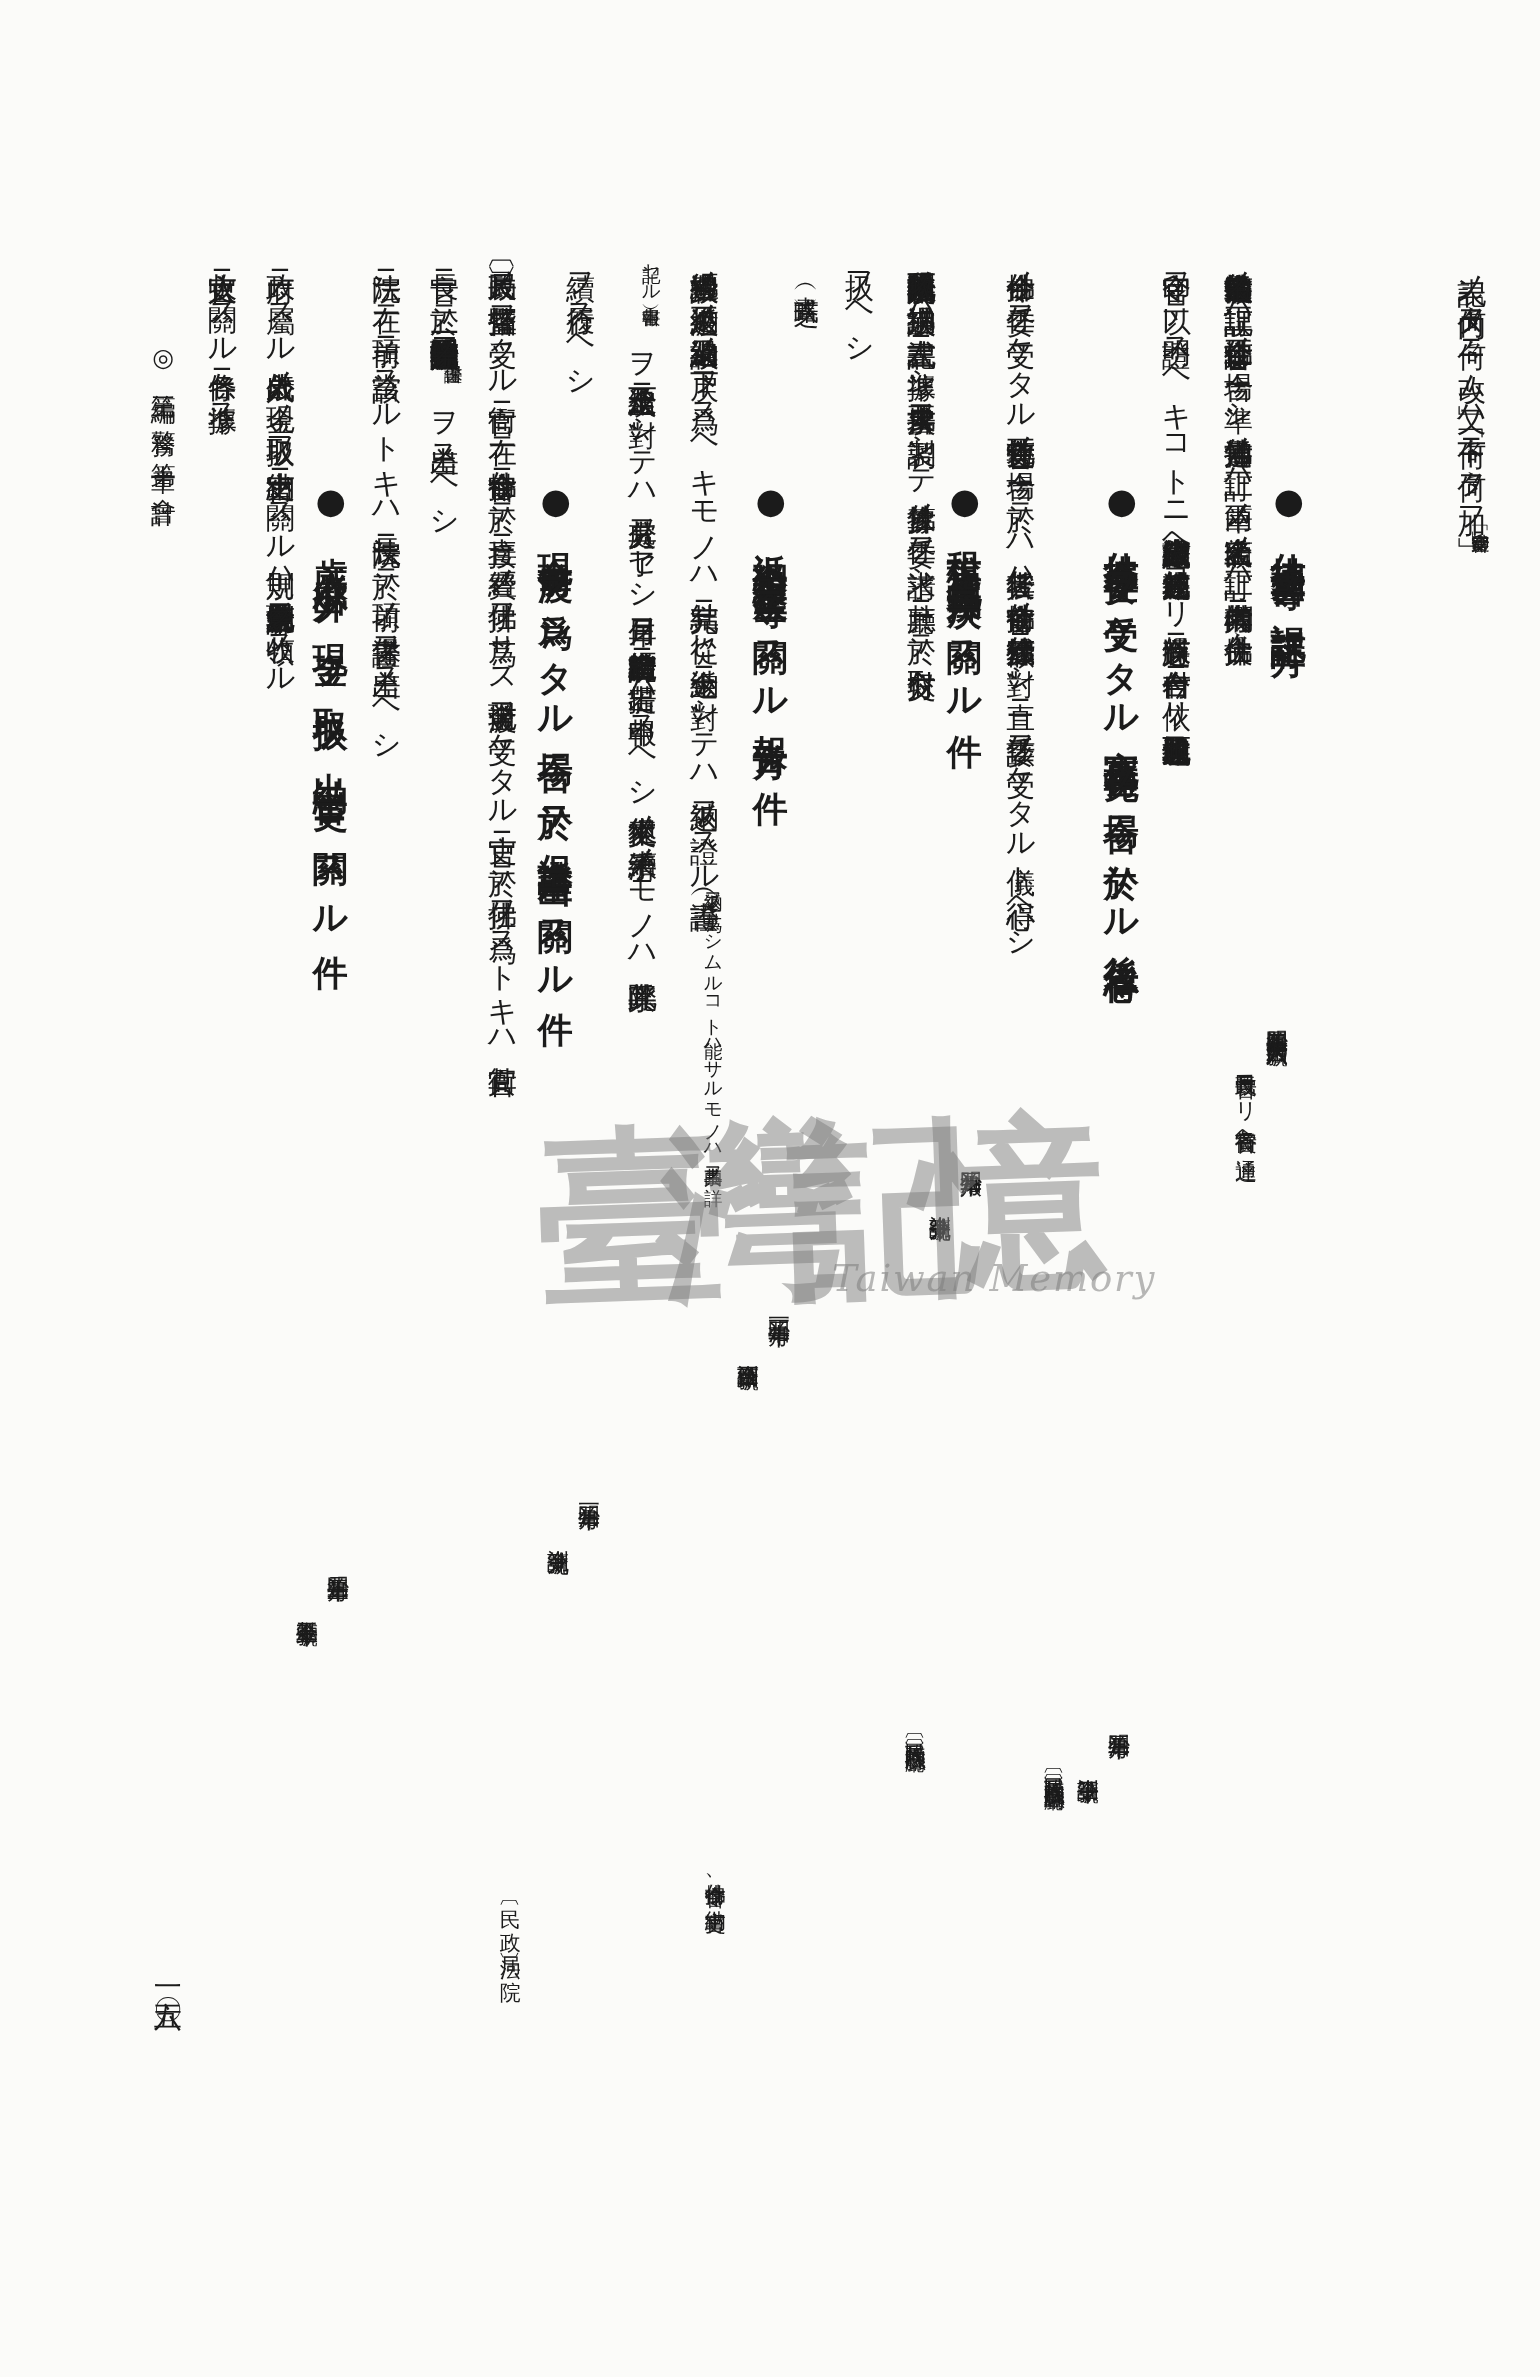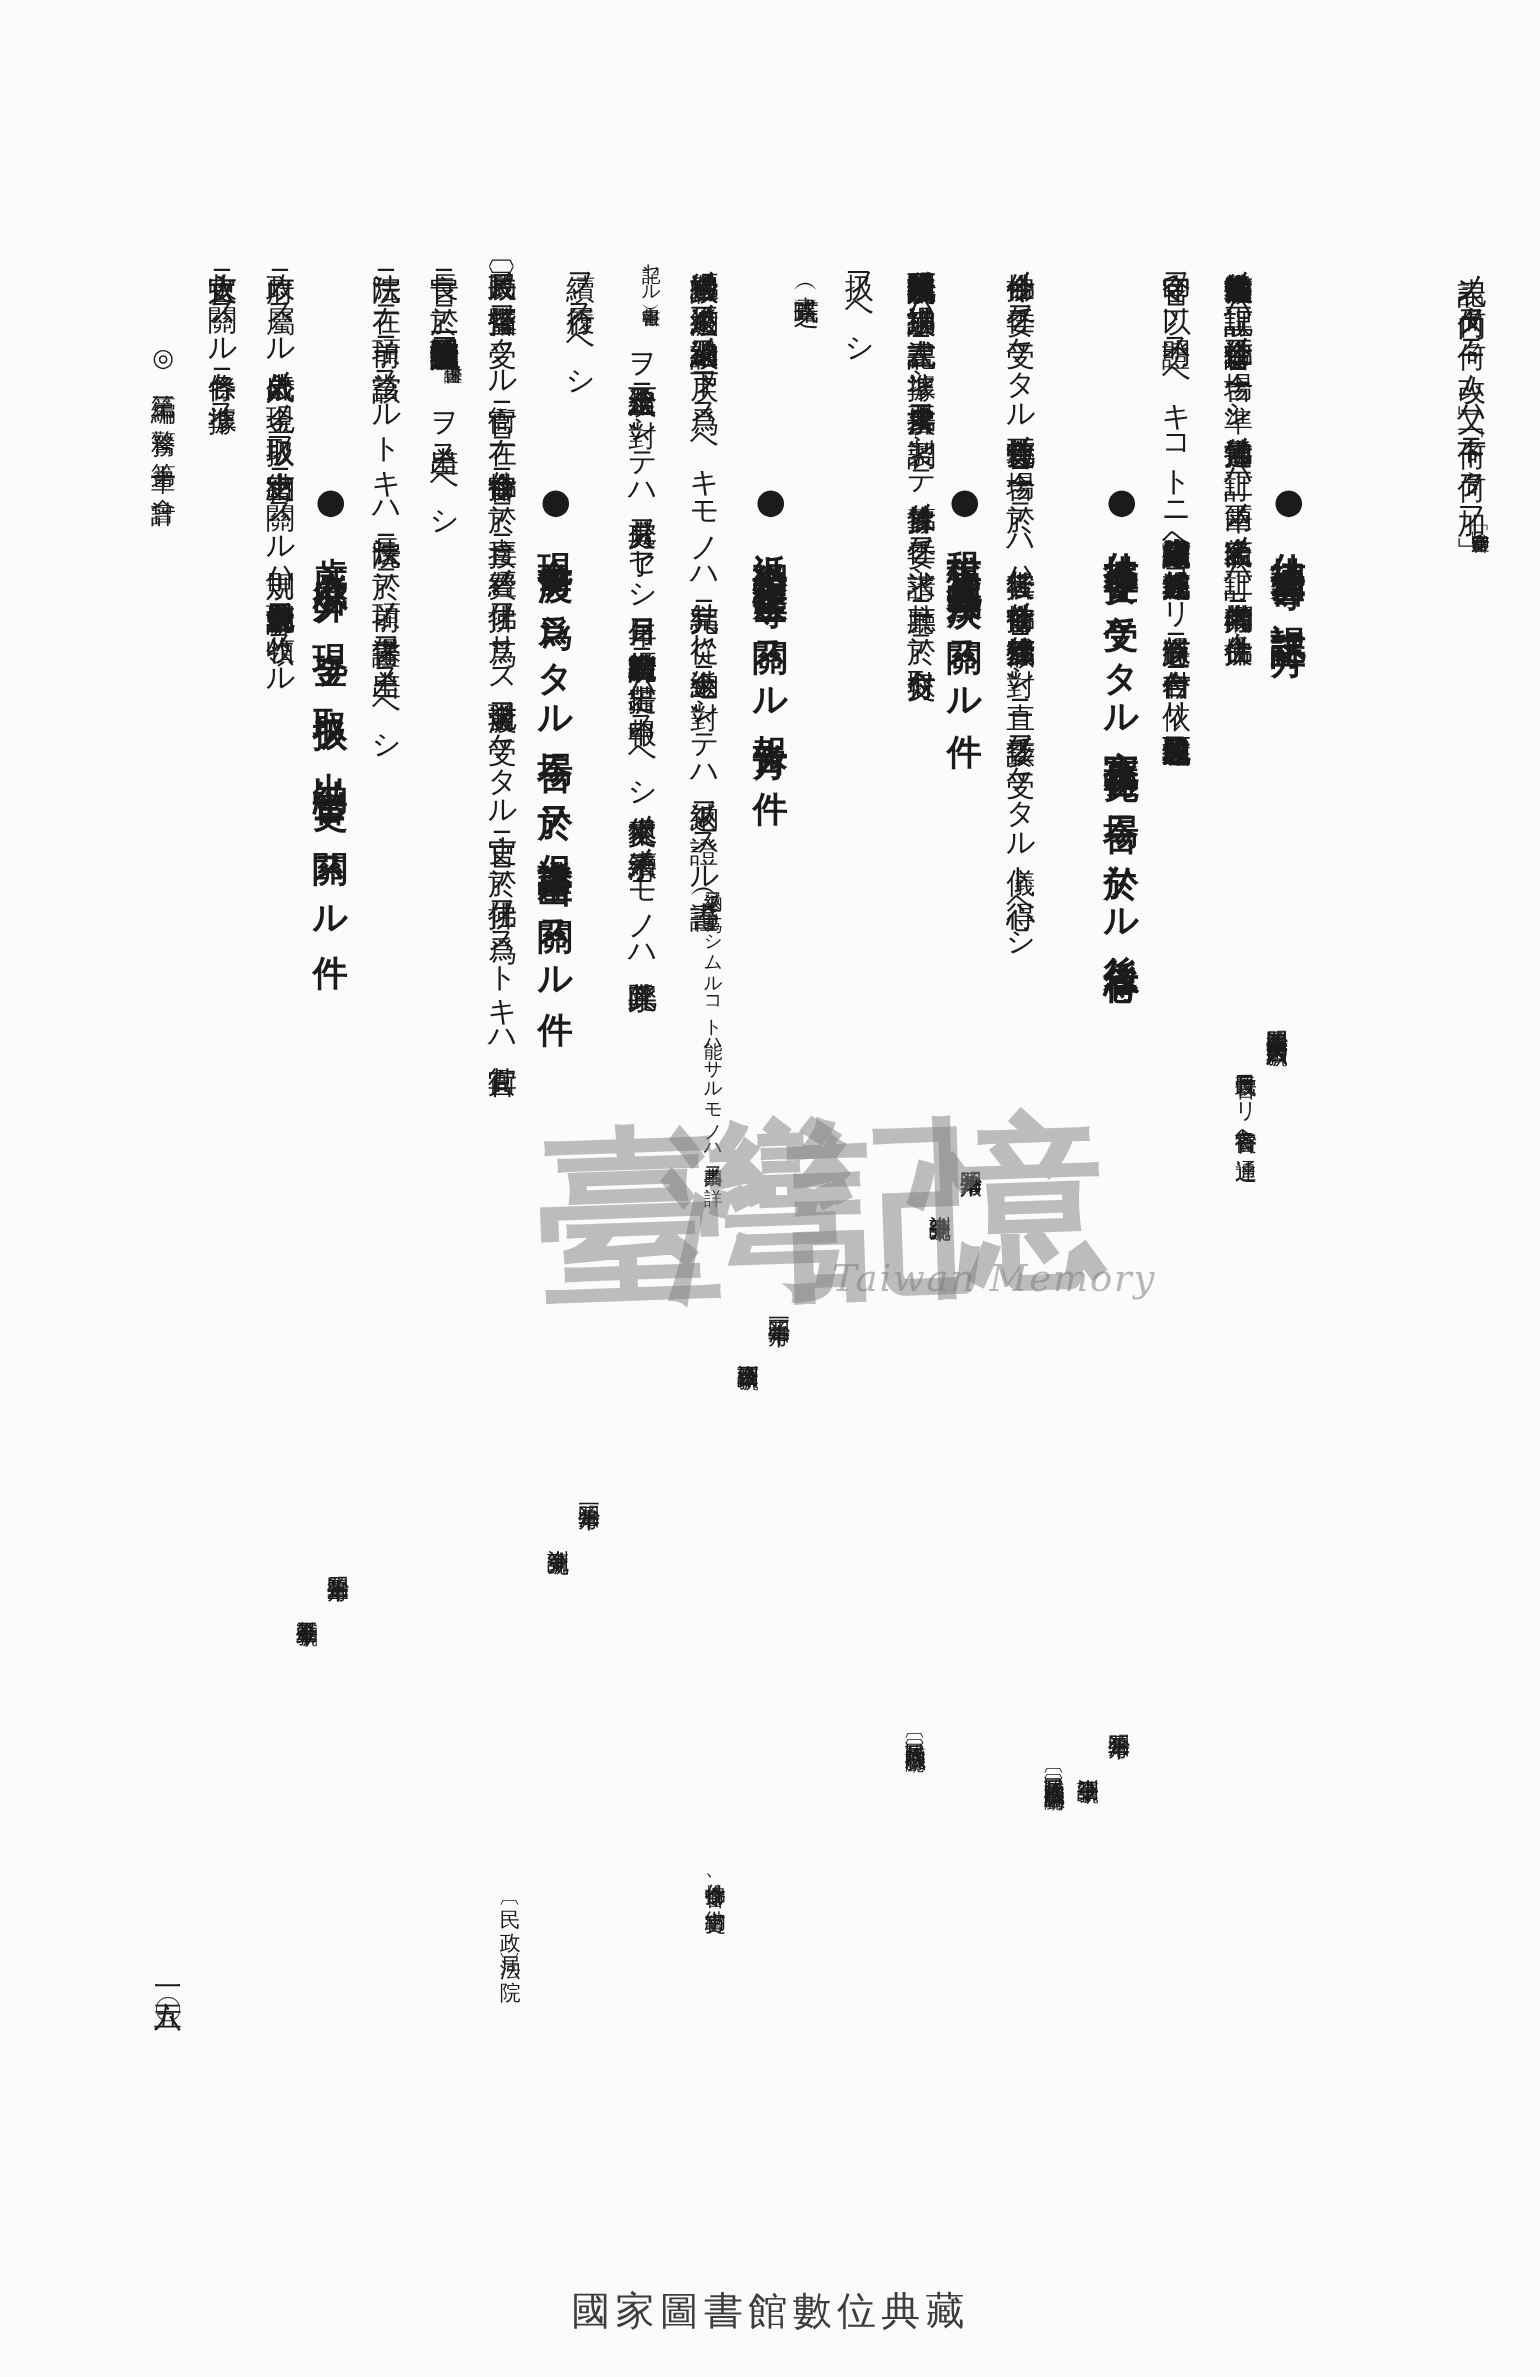--- a/index.html
+++ b/index.html
@@ -139,16 +139,15 @@
     <div class="n2">收入官吏ニ關スル各條ニ準據ス</div>
   </div>
 
   <div class="vcol runhead" style="left:148px;top:343px;">◎第三編　警務　第十章　會計</div>
 
   <div class="vcol pagenum" style="left:151px;top:1972px;">一〇六五</div>
 
   <div class="wm-cjk">臺灣記憶</div>
   <div class="wm-latin">Taiwan Memory</div>
 
-  <div class="footer">國家圖書館數位典藏</div>
 
 </div>
 
 
 </body></html>

